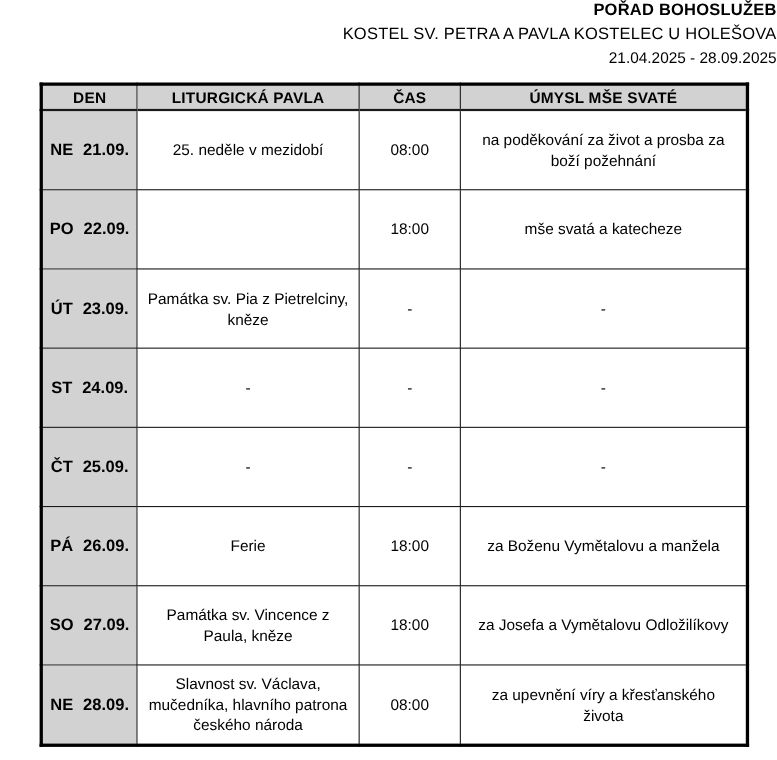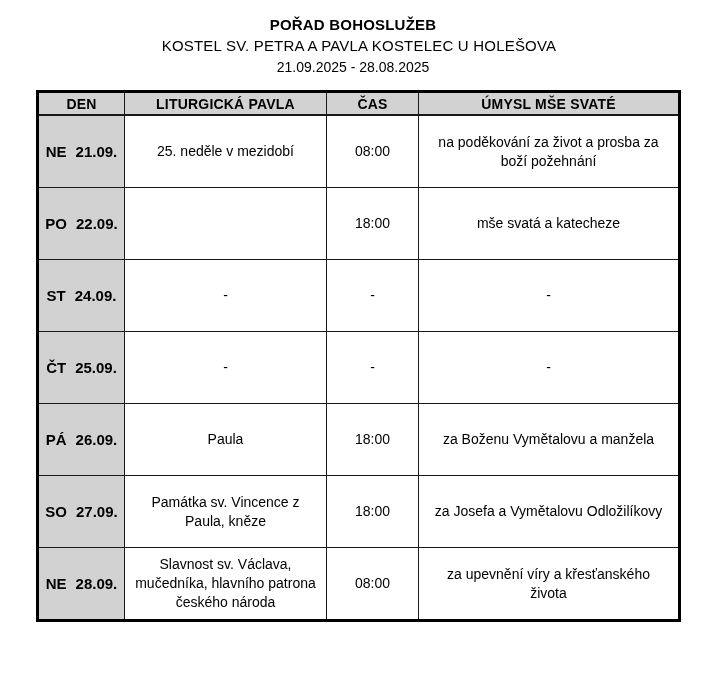--- a/index.html
+++ b/index.html
@@ -6,22 +6,21 @@
     margin: 0;
     padding: 0;
     background: #ffffff;
     width: 706px;
     height: 691px;
     font-family: "Liberation Sans", sans-serif;
     color: #000000;
     -webkit-font-smoothing: antialiased;
   }
   .doc-header {
-    text-align: center;
-    padding-top: 15px;
+    text-align: right;
   }
   .doc-title {
     font-size: 15px;
     font-weight: bold;
     line-height: 20px;
     letter-spacing: 0.2px;
   }
   .doc-subtitle {
     font-size: 15px;
     font-weight: normal;
@@ -76,21 +75,21 @@
   td.day-cell .day {
     margin-right: 9px;
   }
 </style>
 </head>
 <body>
 
 <div class="doc-header">
   <div class="doc-title">POŘAD BOHOSLUŽEB</div>
   <div class="doc-subtitle">KOSTEL SV. PETRA A PAVLA KOSTELEC U HOLEŠOVA</div>
-  <div class="doc-daterange">21.09.2025 - 28.08.2025</div>
+  <div class="doc-daterange">21.04.2025 - 28.09.2025</div>
 </div>
 
 <table class="schedule">
   <colgroup>
     <col class="c-den">
       <col class="c-lit">
       <col class="c-cas">
       <col class="c-umy">
   </colgroup>
   <thead>
@@ -109,38 +108,44 @@
     <td class="intention-cell">na poděkování za život a prosba za boží požehnání</td>
   </tr>
 
   <tr>
     <td class="day-cell"><span class="day">PO</span><span class="date">22.09.</span></td>
     <td class="celebration-cell"></td>
     <td class="time-cell">18:00</td>
     <td class="intention-cell">mše svatá a katecheze</td>
   </tr>
 
+  <tr>
+    <td class="day-cell"><span class="day">ÚT</span><span class="date">23.09.</span></td>
+    <td class="celebration-cell">Památka sv. Pia z Pietrelciny, kněze</td>
+    <td class="time-cell">-</td>
+    <td class="intention-cell">-</td>
+  </tr>
 
   <tr>
     <td class="day-cell"><span class="day">ST</span><span class="date">24.09.</span></td>
     <td class="celebration-cell">-</td>
     <td class="time-cell">-</td>
     <td class="intention-cell">-</td>
   </tr>
 
   <tr>
     <td class="day-cell"><span class="day">ČT</span><span class="date">25.09.</span></td>
     <td class="celebration-cell">-</td>
     <td class="time-cell">-</td>
     <td class="intention-cell">-</td>
   </tr>
 
   <tr>
     <td class="day-cell"><span class="day">PÁ</span><span class="date">26.09.</span></td>
-    <td class="celebration-cell">Paula</td>
+    <td class="celebration-cell">Ferie</td>
     <td class="time-cell">18:00</td>
     <td class="intention-cell">za Boženu Vymětalovu a manžela</td>
   </tr>
 
   <tr>
     <td class="day-cell"><span class="day">SO</span><span class="date">27.09.</span></td>
     <td class="celebration-cell">Památka sv. Vincence z Paula, kněze</td>
     <td class="time-cell">18:00</td>
     <td class="intention-cell">za Josefa a Vymětalovu Odložilíkovy</td>
   </tr>

